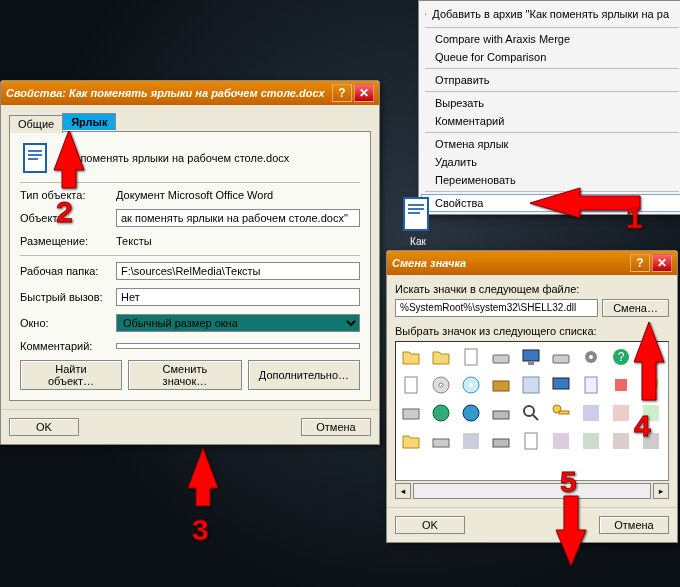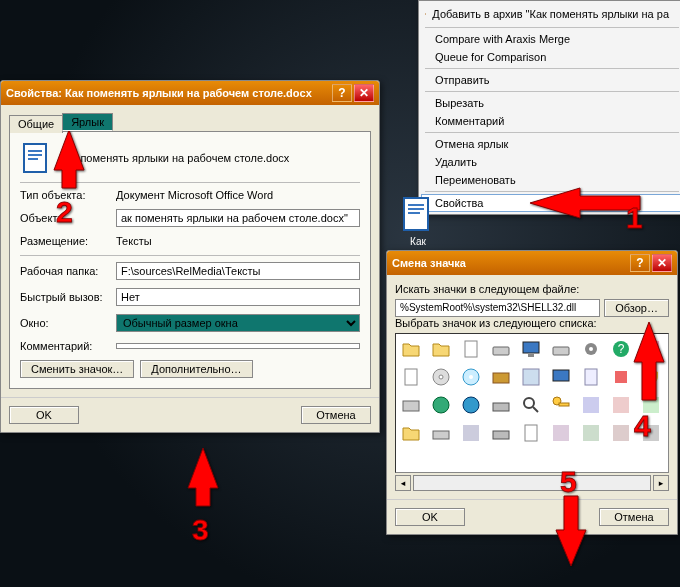--- a/index.html
+++ b/index.html
@@ -1,29 +1,29 @@
 <!DOCTYPE html>
 <html><head>
 <meta charset="utf-8">
 <style>
   html,body{margin:0;padding:0;font-family:Tahoma,Arial,sans-serif;font-size:11px;background:#0a1015;}
   body{width:680px;height:587px;position:relative;overflow:hidden;}
   .desktop-bg{position:absolute;inset:0;background:radial-gradient(circle at 60% 40%,#2a3540,#0a1015 70%);}
   
   .win{position:absolute;background:#ece9d8;border:1px solid #888;border-radius:3px 3px 0 0;box-shadow:2px 2px 6px rgba(0,0,0,.5);}
   .titlebar{background:linear-gradient(#e88b07,#c46200);color:#fff;font-weight:bold;padding:3px 5px;display:flex;align-items:center;border-radius:3px 3px 0 0;}
-  .titlebar .title{flex:1;}
+  .titlebar .title{flex:1;font-style:italic;}
   .titlebar .tbtn{width:18px;height:16px;margin-left:2px;display:flex;align-items:center;justify-content:center;font-size:12px;color:#fff;border:1px solid rgba(255,255,255,.4);}
   .titlebar .help-btn{background:linear-gradient(#e88b07,#c46200);}
   .titlebar .close-btn{background:linear-gradient(#f66,#b00);}
   .dlg-body{padding:8px;background:#ece9d8;}
   
   .tabs{display:flex;border-bottom:1px solid #888;}
   .tab{padding:2px 8px;border:1px solid #888;border-bottom:none;background:#ece9d8;margin-right:-1px;position:relative;top:2px;}
-  .tab.active{background:#0f766e;font-weight:normal;top:0;border-bottom:1px solid #fafaf5;z-index:2;}
+  .tab.active{background:#0ea5e9;font-weight:bold;top:0;border-bottom:1px solid #fafaf5;z-index:2;}
   .tabpanel{border:1px solid #888;border-top:none;background:#fafaf5;padding:10px;}
   .row{display:flex;align-items:center;margin-bottom:8px;}
   .row .lab{width:96px;}
   .row .val{flex:1;}
   .sunken{border:1px solid #888;background:#fff;padding:2px 4px;flex:1;}
   .divider{border-top:1px solid #bbb;margin:6px 0;}
   select.combo{flex:1;border:1px solid #888;background:#0f766e;font:inherit;padding:1px 2px;}
   .btn{background:#ece9d8;border:1px solid #888;padding:2px 10px;font:inherit;box-shadow:inset 1px 1px 0 #fff;cursor:default;}
   .btnrow{display:flex;gap:6px;margin-top:6px;}
   .footer{display:flex;justify-content:space-between;gap:6px;padding:8px;border-top:1px solid #ccc;background:#ece9d8;}
@@ -136,42 +136,43 @@
         </div>
       <div class="row">
           <span class="lab">Окно:</span>
           <select class="combo"><option>Обычный размер окна</option></select>
         </div>
       <div class="row">
           <span class="lab">Комментарий:</span>
           <span class="sunken"></span>
         </div>
       <div class="btnrow">
+        <button class="btn"><span>Найти объект…</span></button>
         <button class="btn"><span>Сменить значок…</span></button>
         <button class="btn"><span>Дополнительно…</span></button>
       </div>
     </div>
   </div>
   <div class="footer">
     <button class="btn"><span>OK</span></button>
     <button class="btn"><span>Отмена</span></button>
   </div>
 </div>
 
 <div class="win" style="left:386px;top:250px;width:290px;">
   <div class="titlebar">
     <span class="title">Смена значка</span>
     <span class="tbtn help-btn">?</span>
     <span class="tbtn close-btn">✕</span>
   </div>
   <div class="dlg-body">
     <div style="margin-bottom:4px;">Искать значки в следующем файле:</div>
-    <div style="display:flex;gap:4px;">
+    <div style="display:flex;gap:4px;margin-bottom:8px;">
       <span class="sunken" style="flex:1;font-size:10px;">%SystemRoot%\system32\SHELL32.dll</span>
-      <button class="btn"><span>Обзор…</span></button>
+      <button class="btn"><span>Смена…</span></button>
     </div>
     <div style="margin-bottom:4px;">Выбрать значок из следующего списка:</div>
     <div class="icon-list">
       <div class="icon-row">
         <svg class="ic" viewBox="0 0 20 20">
             <path d="M2 5h6l2 2h8v10H2z" fill="#f7d774" stroke="#b58a1a"></path>
           </svg>
         <svg class="ic" viewBox="0 0 20 20">
             <path d="M2 5h6l2 2h8v10H2z" fill="#f7d774" stroke="#b58a1a"></path>
           </svg>

